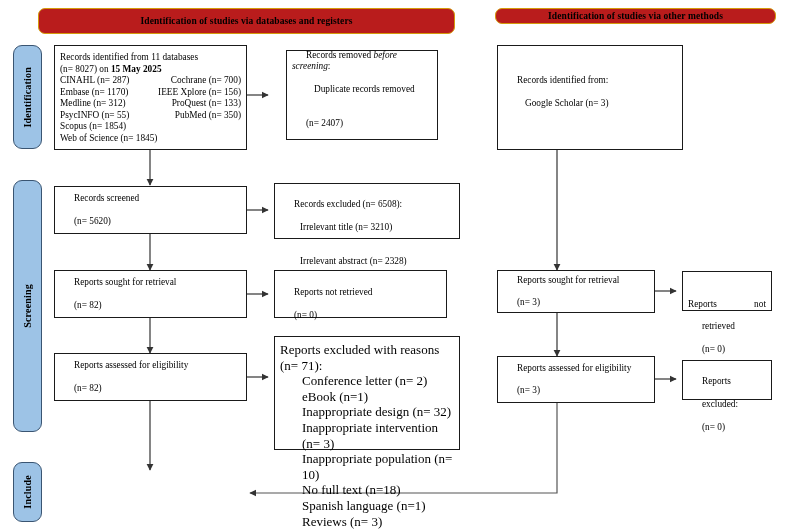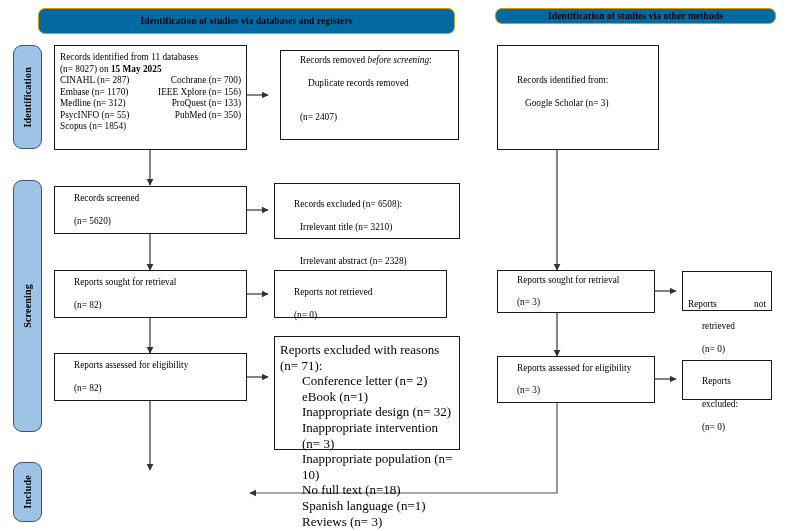--- a/index.html
+++ b/index.html
@@ -13,21 +13,21 @@
   }
   #diagram {
     position: relative;
     width: 787px;
     height: 531px;
     overflow: hidden;
     background: #ffffff;
   }
   .banner {
     position: absolute;
-    background: #0369a1;
+    background: #b91c1c;
     border: 1px solid #D49A0C;
     border-radius: 7px;
     box-sizing: border-box;
     display: flex;
     align-items: center;
     justify-content: center;
     font-weight: bold;
     font-size: 9.5px;
     letter-spacing: .1px;
     color: #000;
@@ -168,24 +168,25 @@
       <div>Embase (n= 1170)</div>
       <div class="right">IEEE Xplore (n= 156)</div>
 
       <div>Medline (n= 312)</div>
       <div class="right">ProQuest (n= 133)</div>
 
       <div>PsycINFO (n= 55)</div>
       <div class="right">PubMed (n= 350)</div>
 
       <div class="full">Scopus (n= 1854)</div>
-    </div>
-  </div>
-
-  <div class="box" style="left:280px; top:50px; width:179px; height:90px;">
+      <div class="full">Web of Science (n= 1845)</div>
+    </div>
+  </div>
+
+  <div class="box" style="left:286px; top:50px; width:152px; height:90px;">
     <div class="txt">
       <span><span>Records removed </span><i>before screening</i><span>:</span></span>
       <span class="removed-line2">Duplicate records removed</span>
       <span class="removed-line3">(n= 2407)</span>
     </div>
   </div>
 
   <div class="box" style="left:54px; top:186px; width:193px; height:48px;">
     <div class="txt">
       <span>Records screened</span><br>
@@ -232,21 +233,21 @@
       <span class="sub">Inappropriate intervention (n= 3)</span>
       <span class="sub">Inappropriate population (n= 10)</span>
       <span class="sub">No full text (n=18)</span>
       <span class="sub">Spanish language (n=1)</span>
       <span class="sub">Reviews (n= 3)</span>
       <span class="sub">Outdated (n= 1)</span>
     </div>
   </div>
 
 
-  <div class="box" style="left:497px; top:45px; width:162px; height:105px;">
+  <div class="box" style="left:497px; top:45px; width:186px; height:105px;">
     <div class="txt">
       <span>Records identified from:</span>
       <span class="removed-line2">Google Scholar (n= 3)</span>
     </div>
   </div>
 
   <div class="box" style="left:497px; top:270px; width:158px; height:43px;">
     <div class="txt">
       <span>Reports sought for retrieval</span><br>
       <span>(n= 3)</span>

